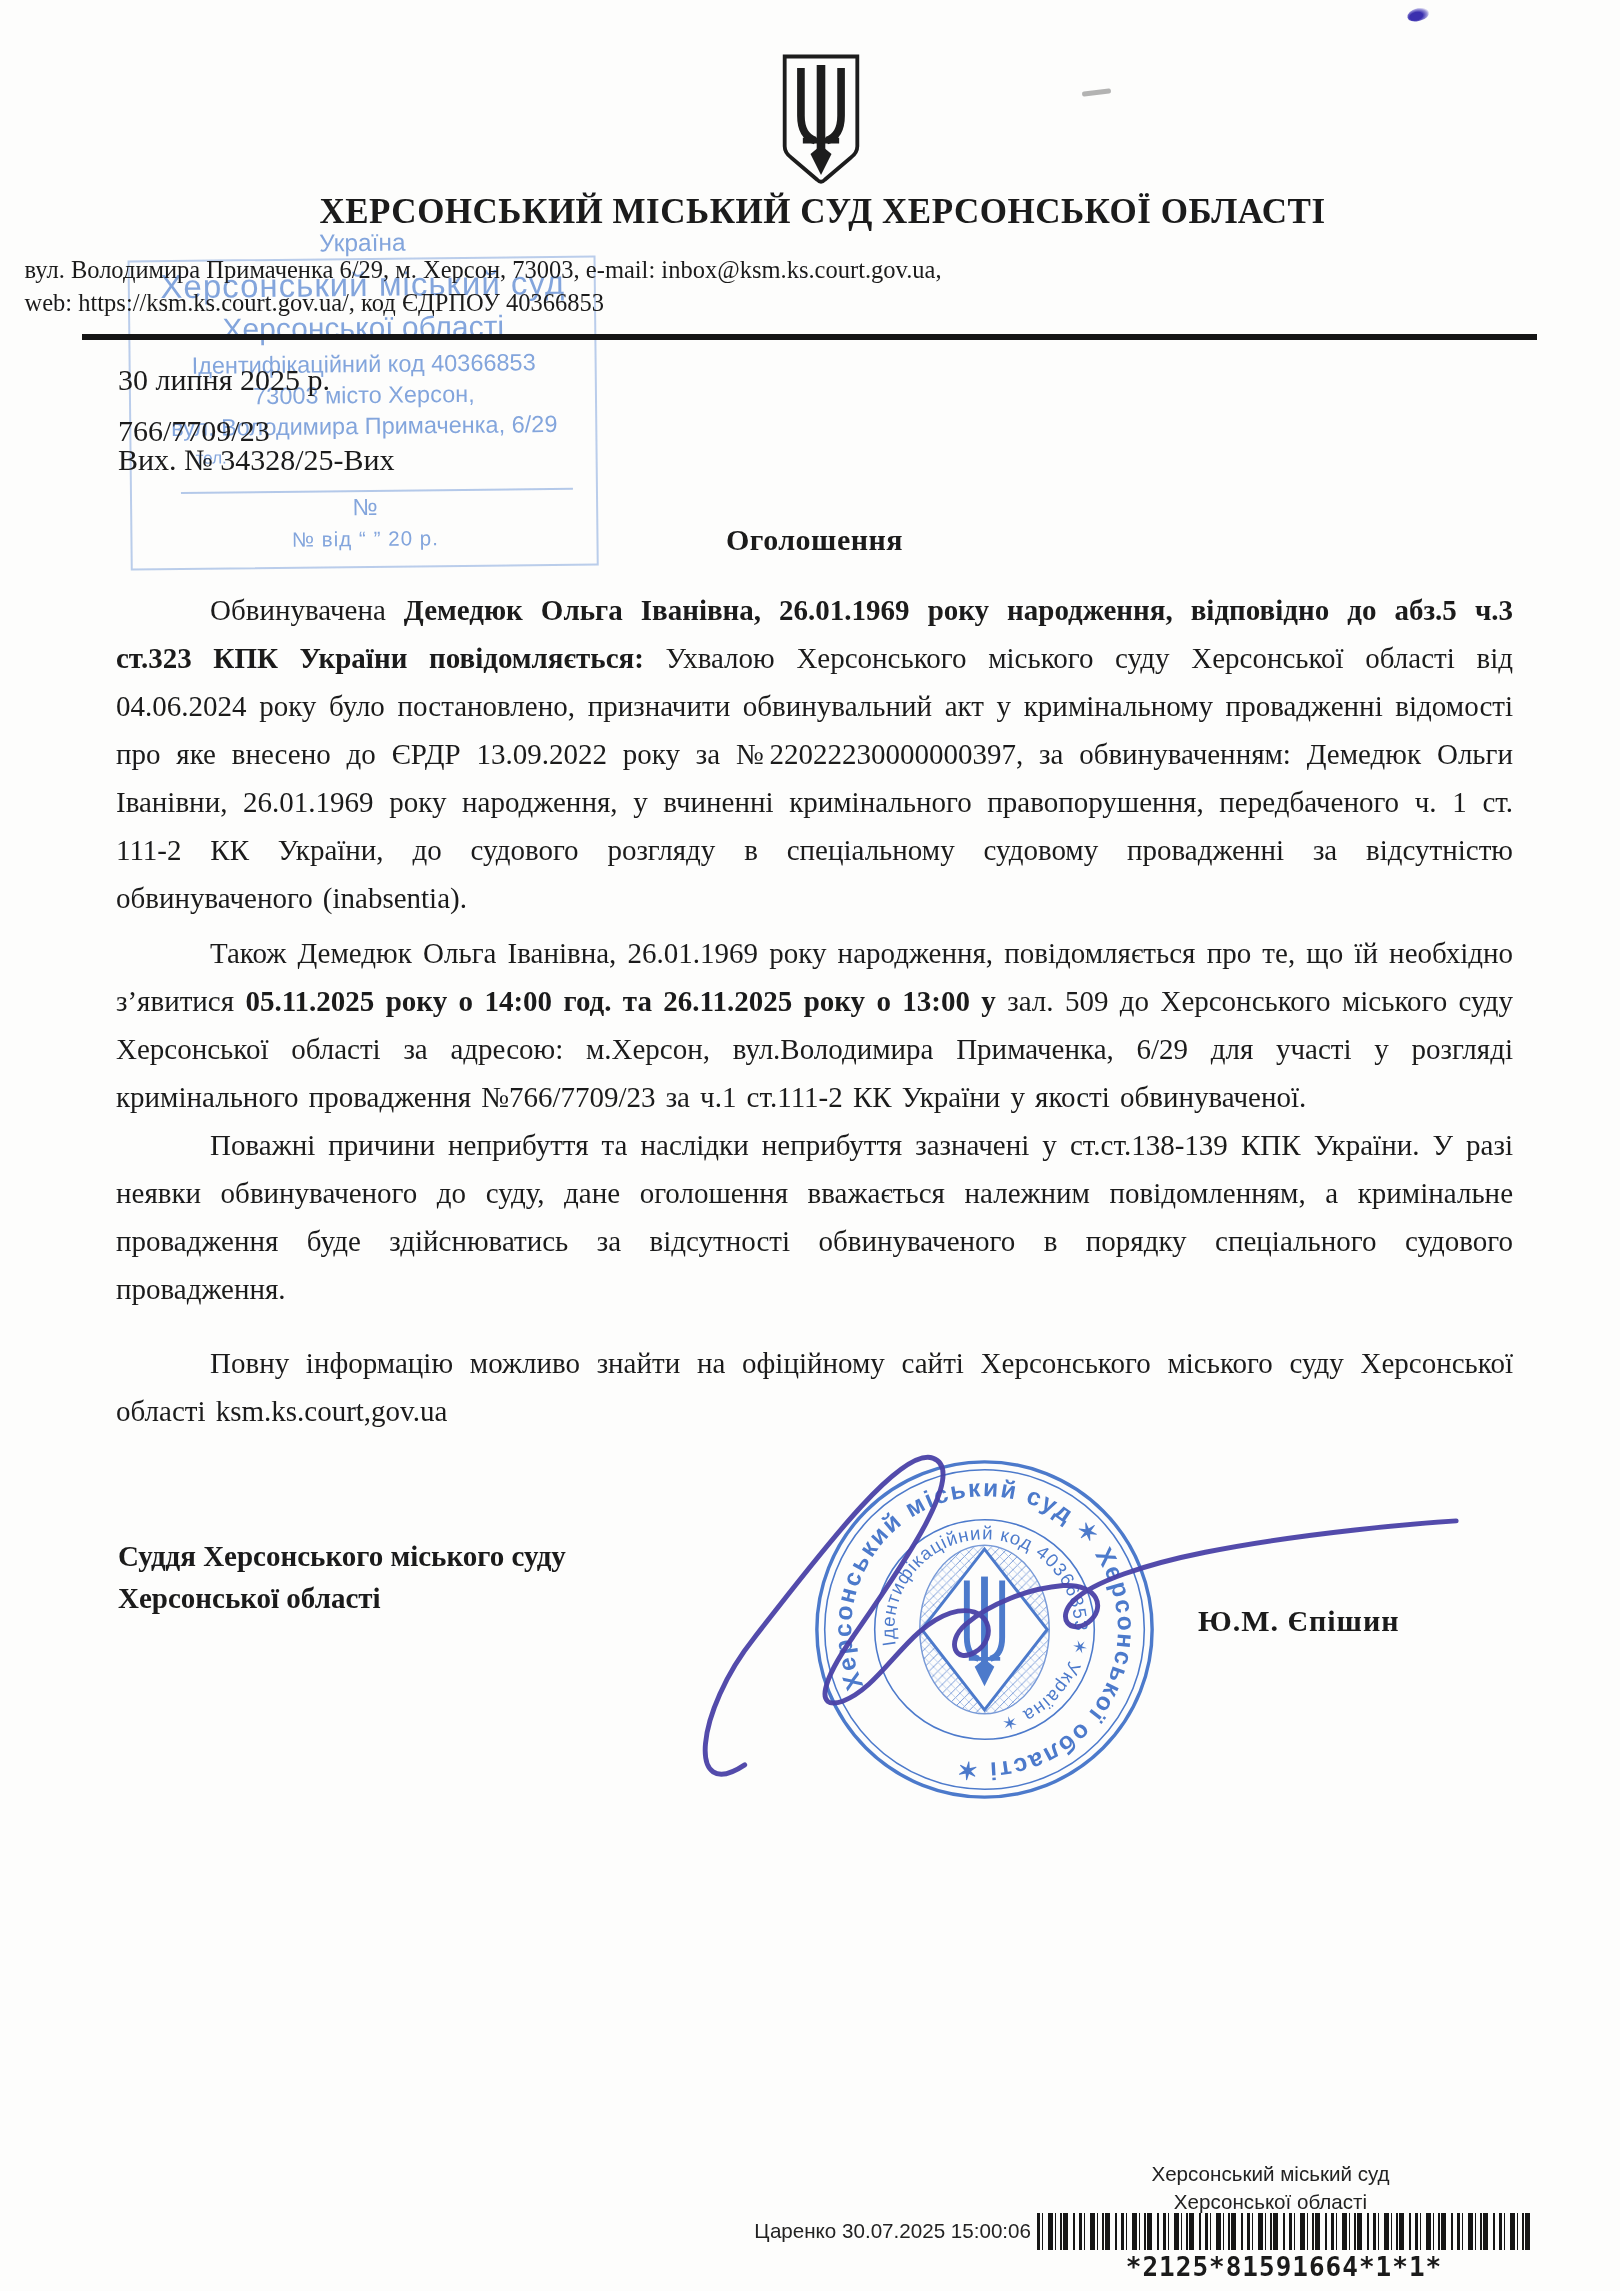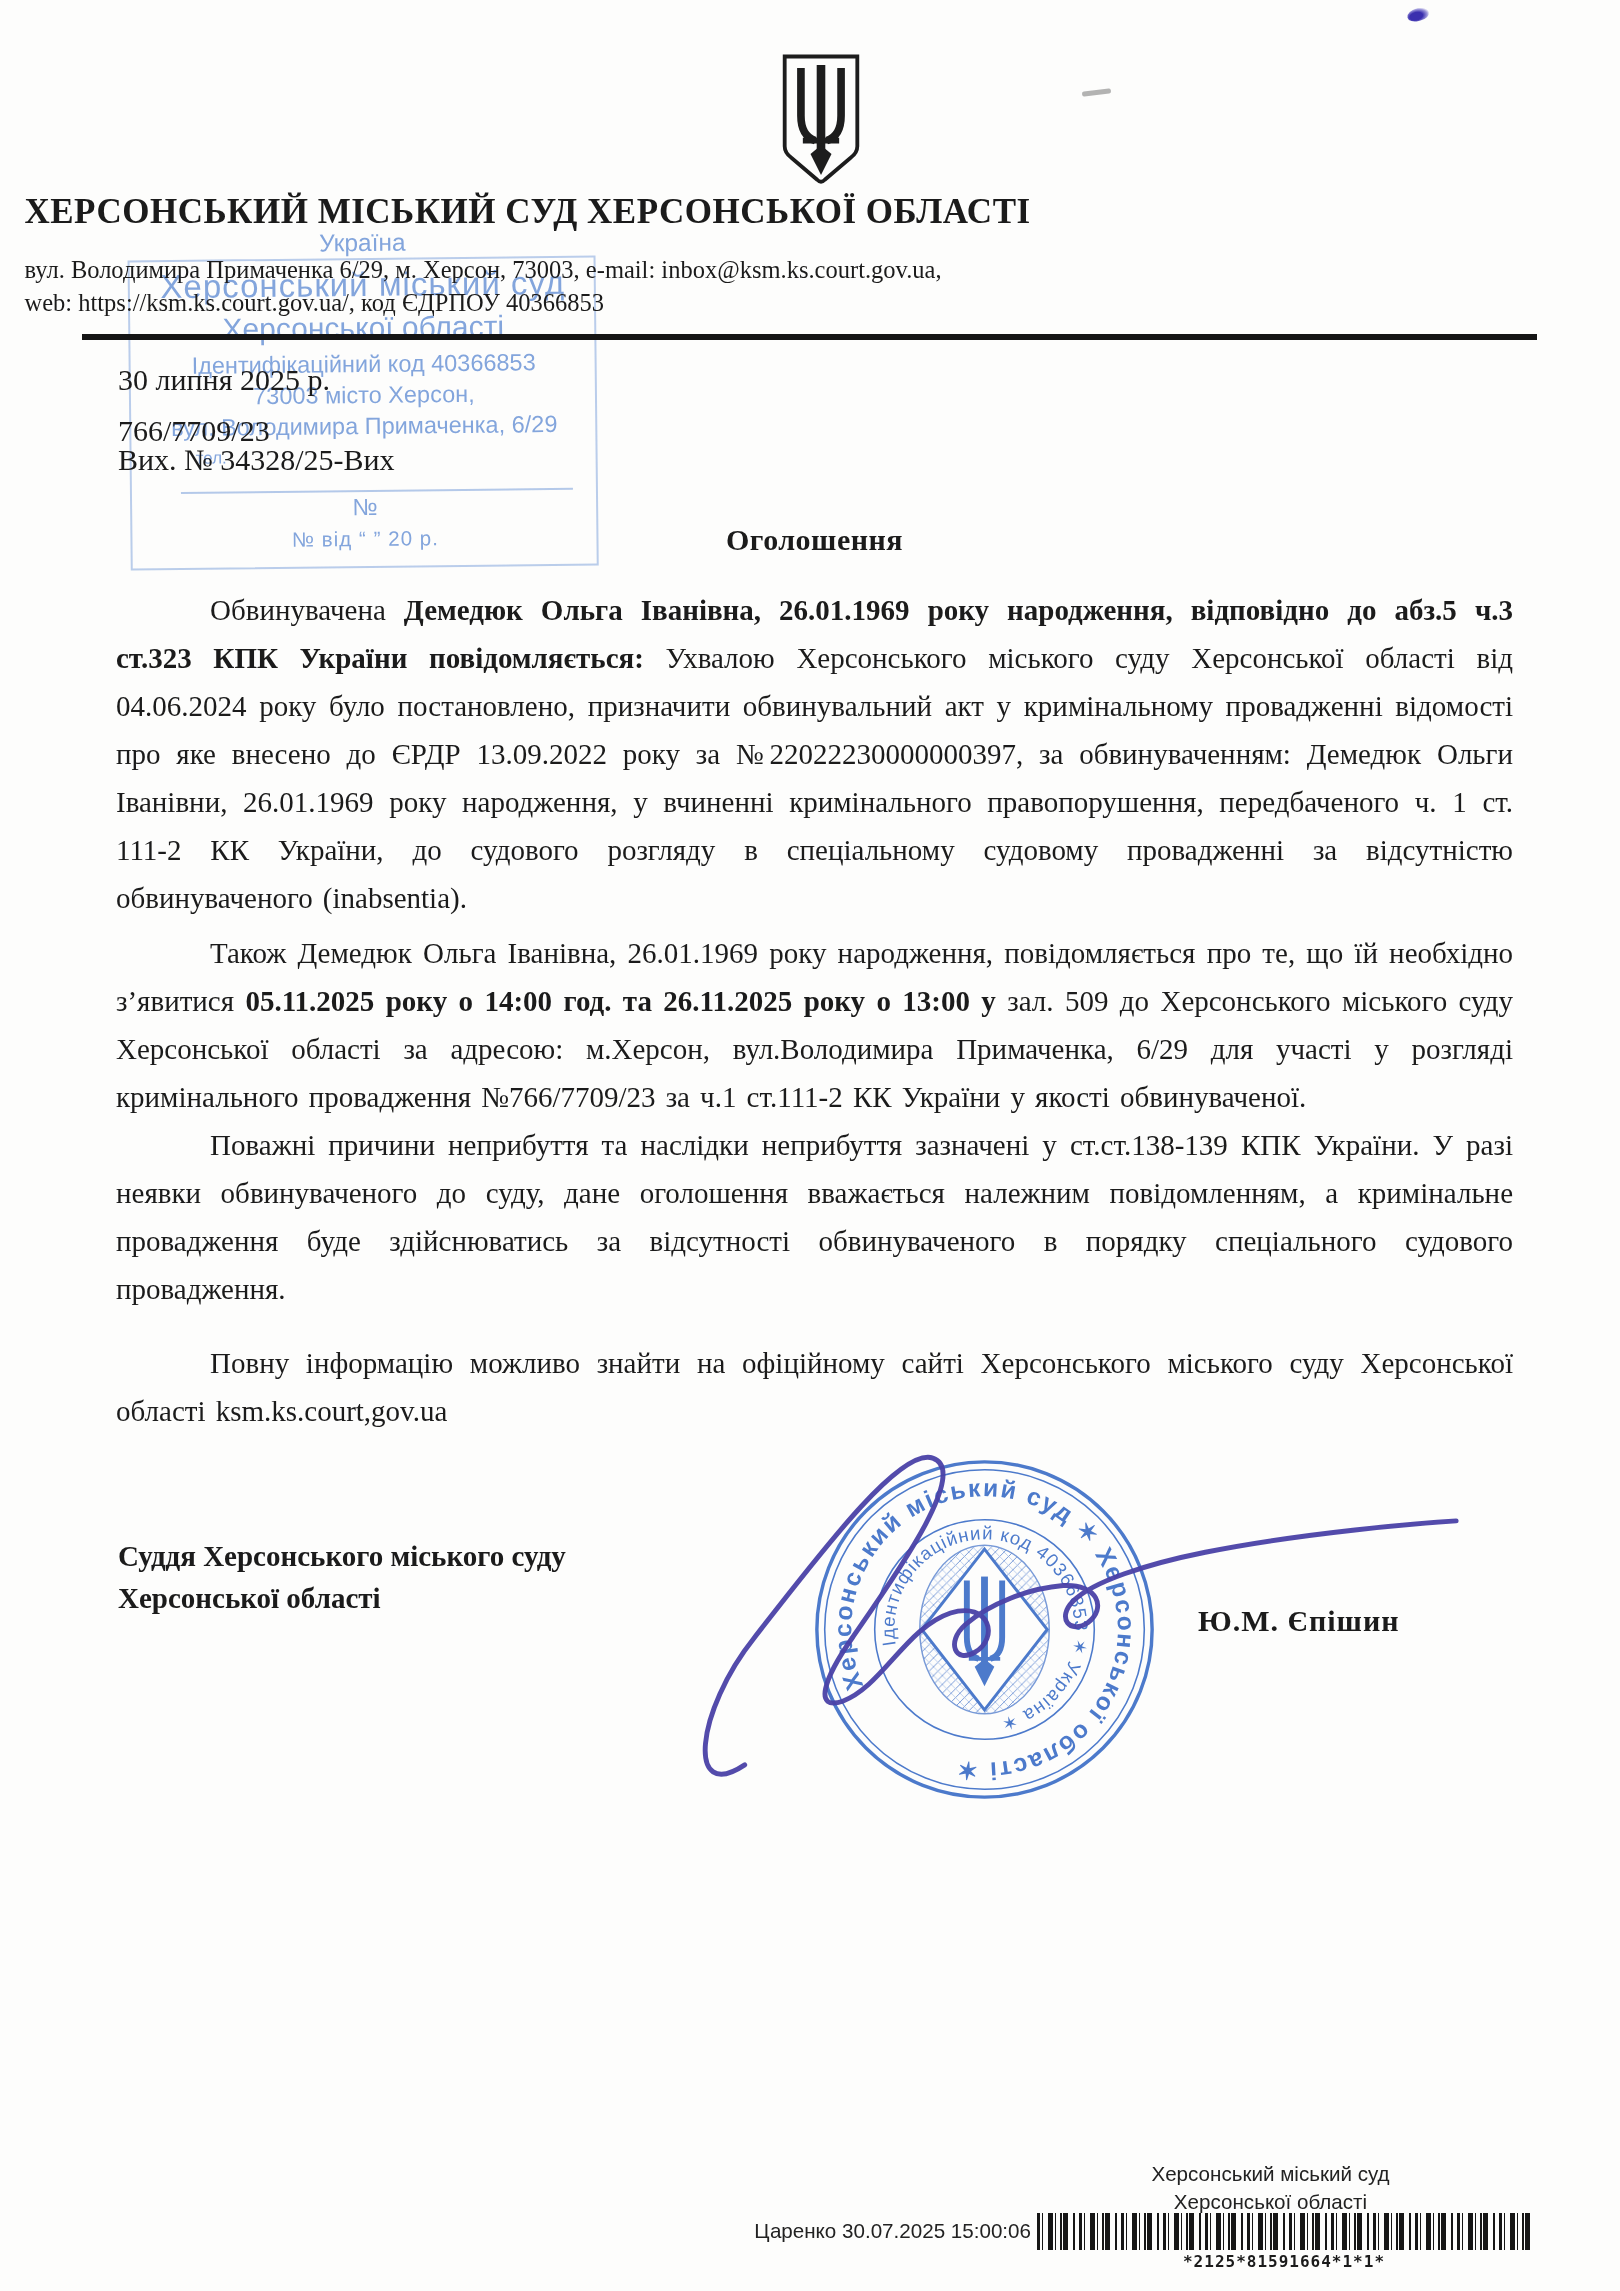--- a/index.html
+++ b/index.html
@@ -1,21 +1,21 @@
 <!DOCTYPE html>
 <html style="--text-black: #1b1b1b; --stamp-blue: #6e96d7; --seal-blue: #3e6fc7; --signature-ink: #4a41a6;"><head>
 <meta charset="utf-8">
 <style>
   html,body{margin:0;padding:0;background:#e8e8e8;}
   .page{position:relative;width:1620px;height:2292px;background:#fdfdfc;overflow:hidden;
         font-family:"Liberation Serif",serif;color:var(--text-black,#1b1b1b);margin:0 auto;}
   .abs{position:absolute;}
 
   
-  .court-title{left:24.5px;top:192px;width:1596px;font-size:35px;font-weight:bold;letter-spacing:0.5px;z-index:4;}
+  .court-title{left:24.5px;top:192px;width:1596px;text-align:center;font-size:35px;font-weight:bold;letter-spacing:0.5px;z-index:4;}
   .addr{left:24.5px;width:1596px;text-align:left;font-size:24.5px;z-index:4;}
   .addr1{top:256px;} .addr2{top:289px;}
   .rule{left:82px;top:334px;width:1455px;height:5.9px;background:#151515;z-index:5;}
 
   
   .bstamp{left:129px;top:231px;width:470px;height:337px;z-index:1;
           font-family:"Liberation Sans",sans-serif;color:var(--stamp-blue,#6e96d7);
           transform:rotate(-.6deg);opacity:.85;}
   .bstamp .line{position:absolute;left:0;width:100%;text-align:center;white-space:nowrap;}
   .bframe{position:absolute;left:0;top:27.4px;right:2px;bottom:0;border:2px solid rgba(110,150,215,.55);}
@@ -58,21 +58,21 @@
     background:
       repeating-linear-gradient(90deg,
         #161616 0 2.9px, transparent 2.9px 4.9px,
         #161616 4.9px 5.9px, transparent 5.9px 10.8px,
         #161616 10.8px 15.7px, transparent 15.7px 17.6px,
         #161616 17.6px 18.6px, transparent 18.6px 23.5px,
         #161616 23.5px 25.5px, transparent 25.5px 26.5px,
         #161616 26.5px 31px, transparent 31px 36px,
         #161616 36px 38px, transparent 38px 42px);}
   .fcode{left:1078px;top:2252px;width:412px;text-align:center;
-         font-family:"DejaVu Sans Mono",monospace;font-size:16px;font-weight:bold;letter-spacing:1px;z-index:4;}
+         font-family:"DejaVu Sans Mono",monospace;font-size:26px;font-weight:bold;letter-spacing:1px;z-index:4;}
 
   
   .speck-blue{left:1407px;top:7.8px;width:21.6px;height:12.7px;border-radius:60% 40% 50% 50%;
               background:radial-gradient(ellipse at 40% 60%, #3a2fae 0 35%, rgba(80,70,190,.55) 60%, transparent 75%);
               transform:rotate(-14deg);z-index:3;}
   .dash-gray{left:1082px;top:90px;width:29px;height:4.9px;background:#9a9a9a;opacity:.75;
              transform:rotate(-7deg);border-radius:2px;z-index:3;}
 </style>
 </head>
 <body>

